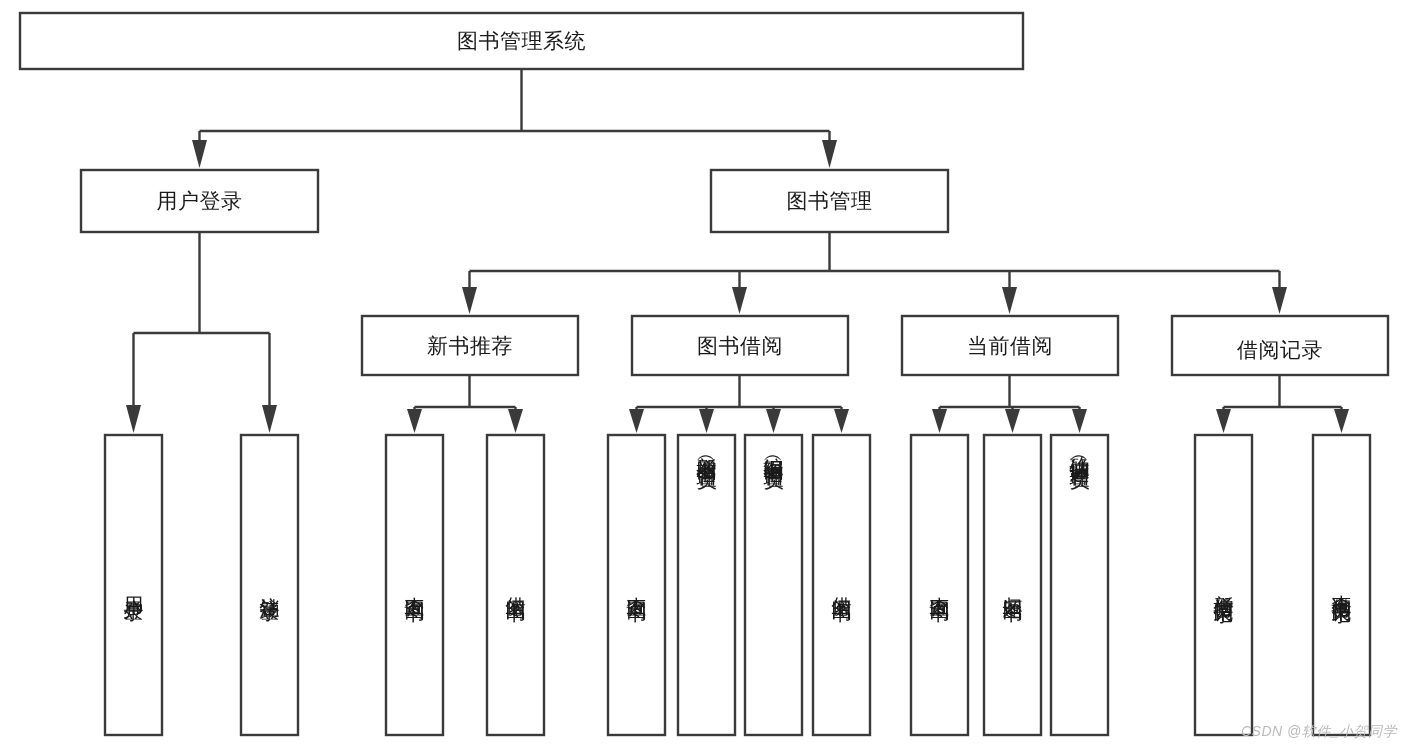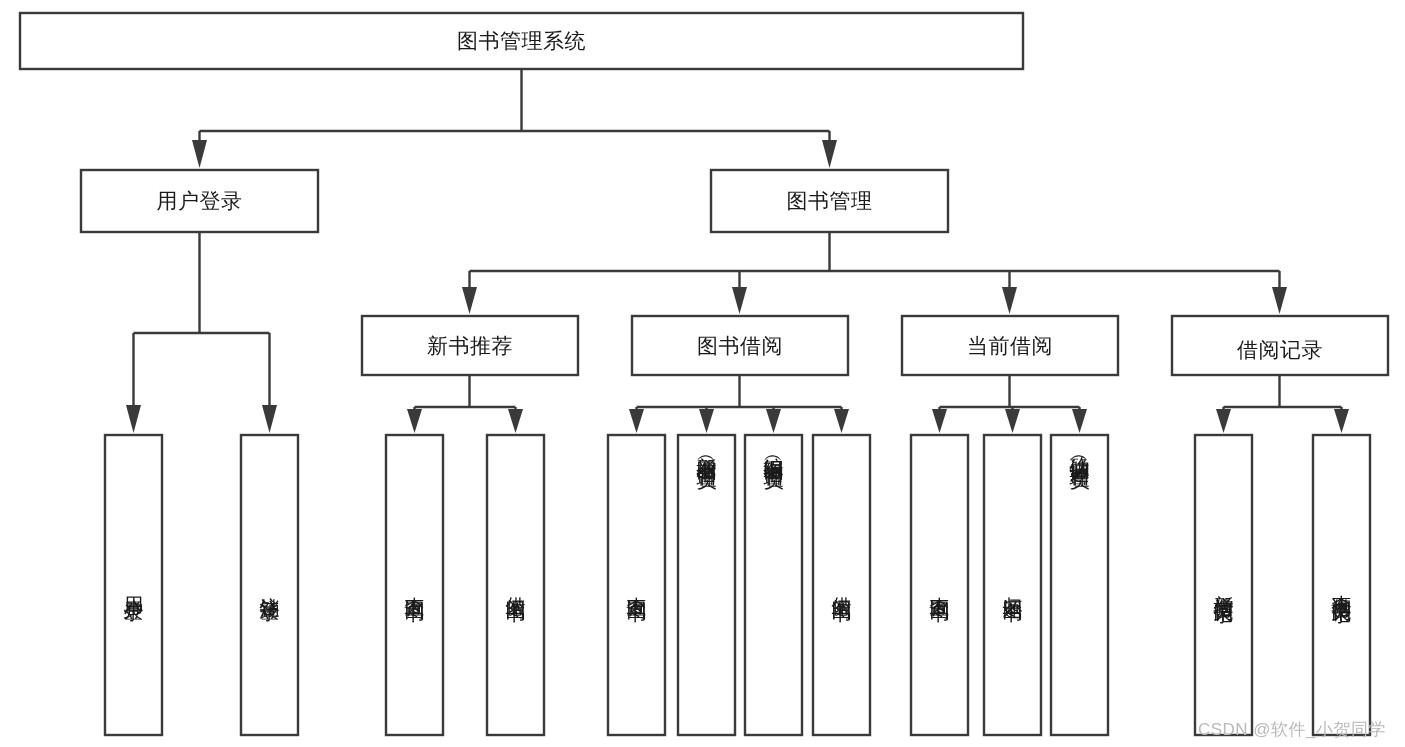--- a/index.html
+++ b/index.html
@@ -64,27 +64,28 @@
     justify-content: flex-start;
     align-items: center;
     padding-top: 6px;
   }
   .node-label.vertical.centered {
     justify-content: center;
     padding-top: 0;
   }
   #watermark {
     position: absolute;
-    right: 19px;
+    right: 8px;
     bottom: 6px;
-    font-size: 17px;
+    font-size: 14px;
     color: #b9b9b9;
     font-family: "Liberation Sans", "DejaVu Sans", sans-serif;
     letter-spacing: 0.5px;
     white-space: nowrap;
+    font-style: italic;
   }
 </style>
 </head>
 <body>
 
 <div id="diagram-root">
 
   <svg class="diagram-canvas" viewBox="0 0 1405 747">
 
     <g>

